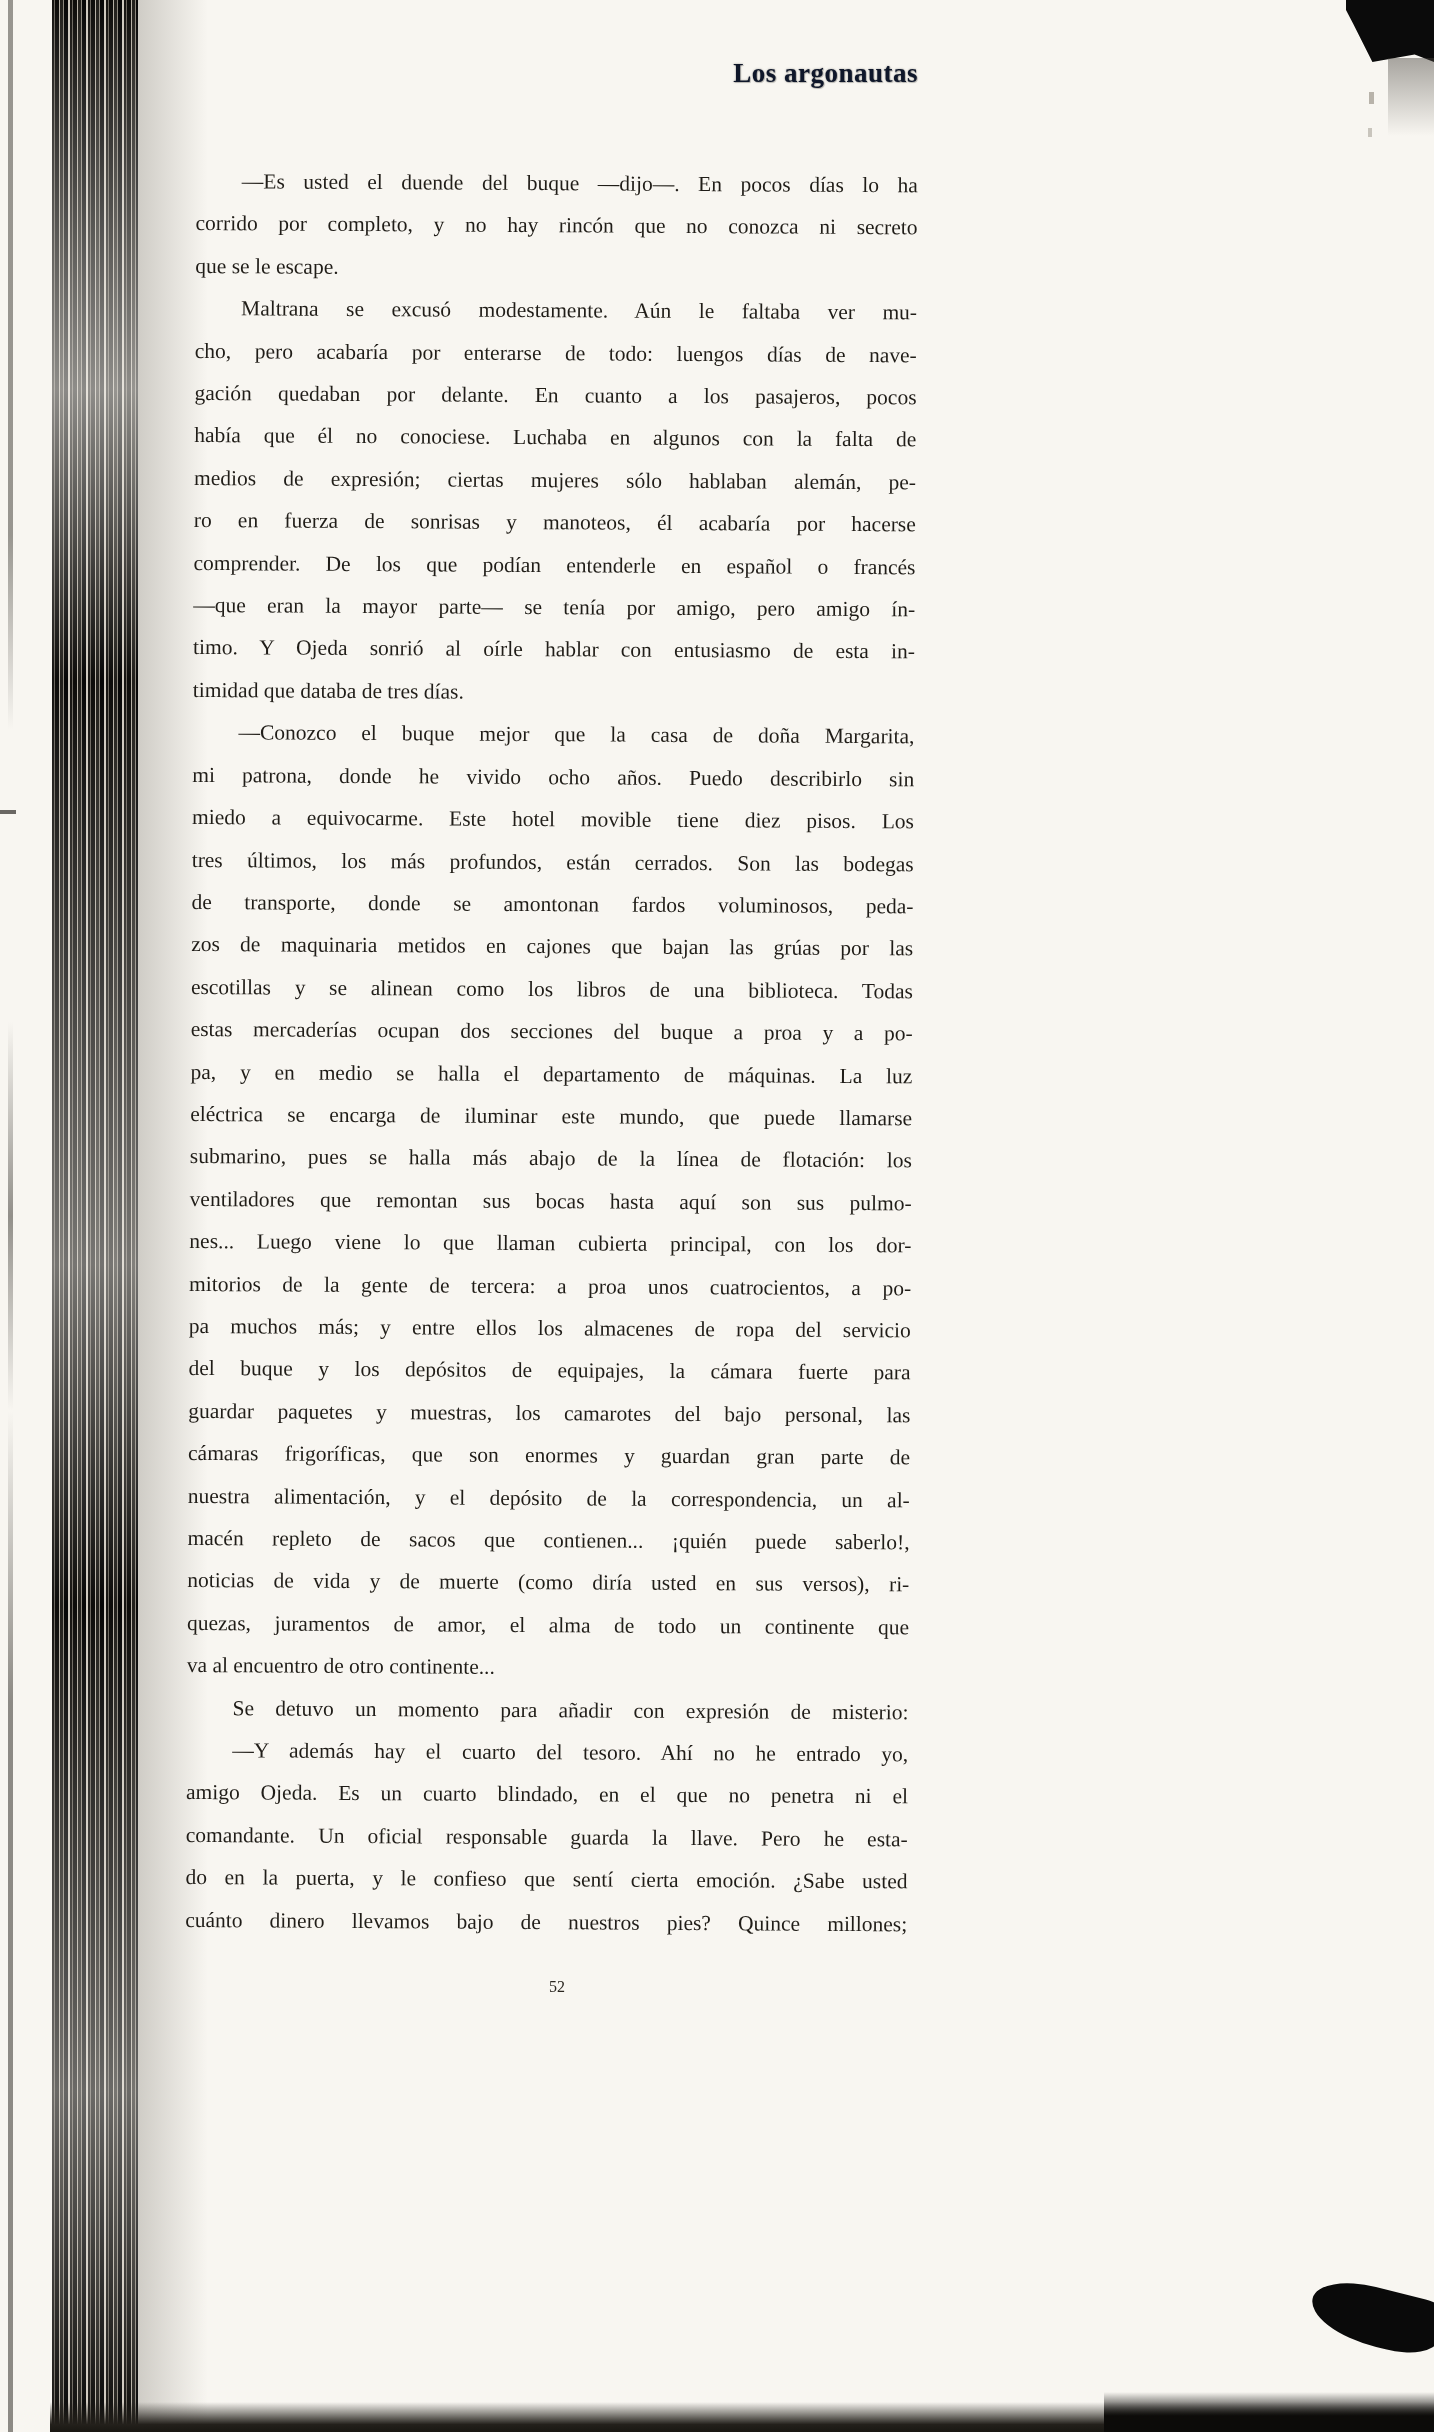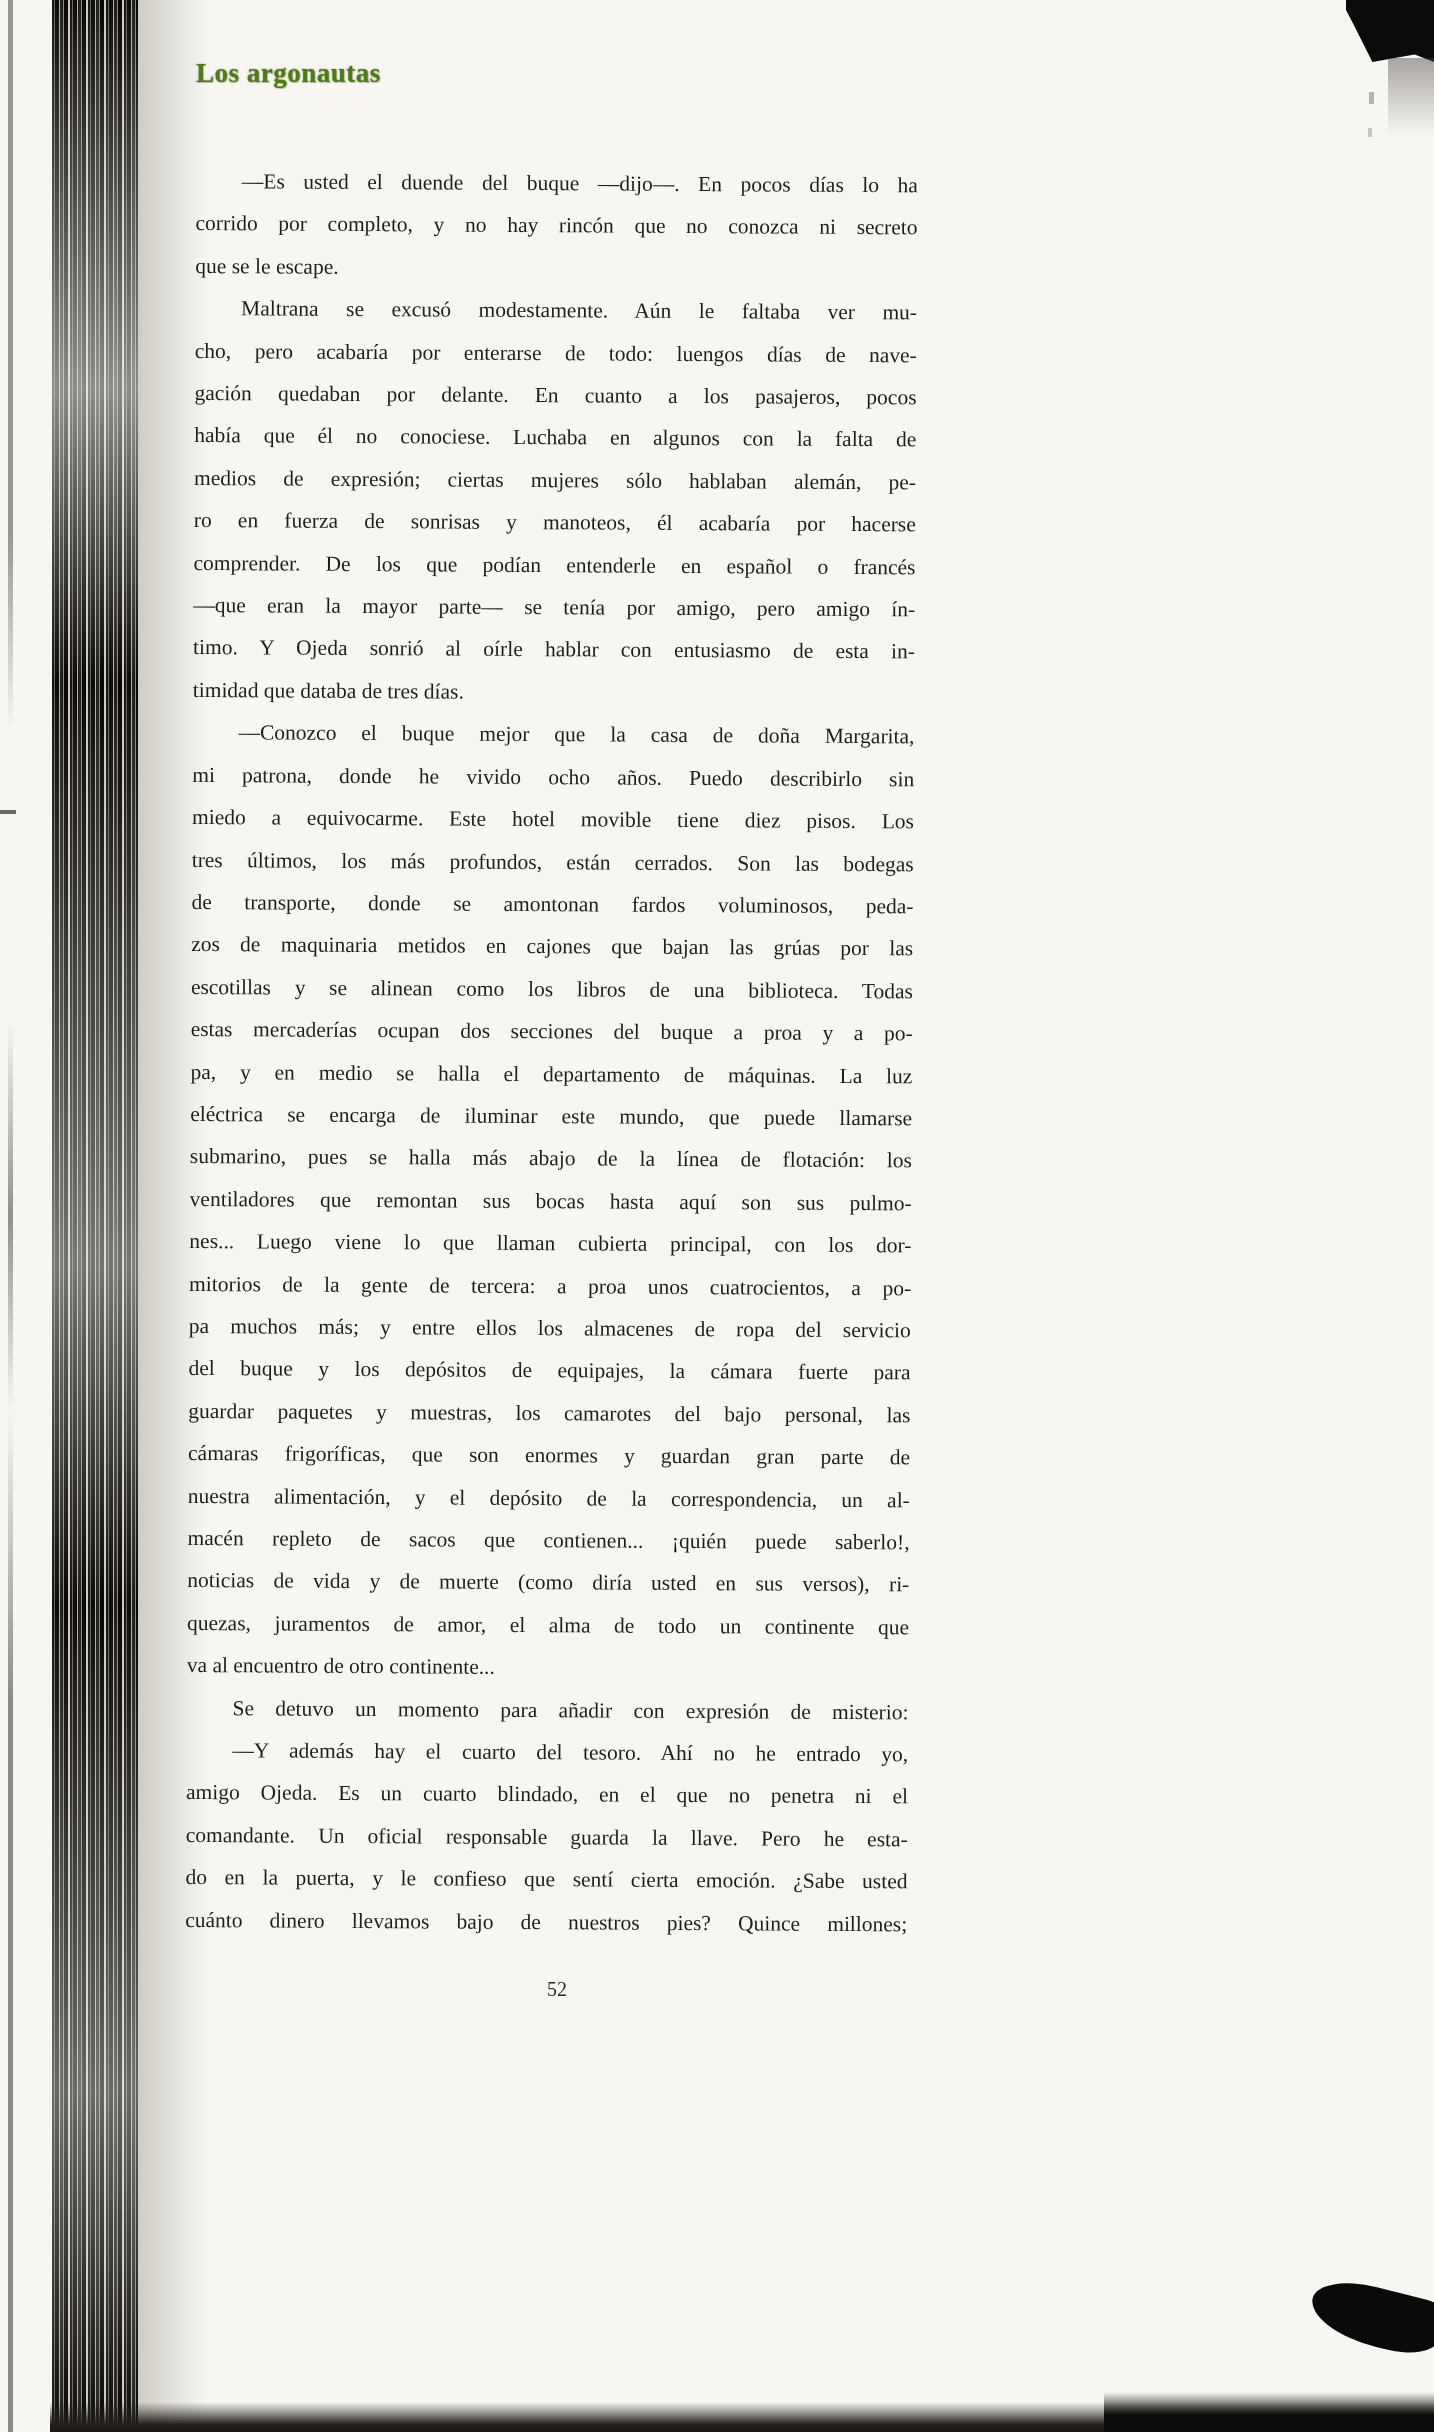--- a/index.html
+++ b/index.html
@@ -48,31 +48,31 @@
   .blob-br { position:absolute; right:-8px; top:2288px; width:132px; height:58px; background:#0a0a0a;
     border-radius:48% 18% 40% 60%; transform:rotate(14deg); }
 
   
   .bottom-band { position:absolute; left:50px; right:0; bottom:0; height:30px;
     background:linear-gradient(180deg, rgba(38,35,30,0) 0%, rgba(38,35,30,.45) 35%, #23201b 75%, #191712 100%); }
   .bottom-band-dark { position:absolute; right:0; bottom:0; width:330px; height:40px;
     background:linear-gradient(180deg, rgba(10,10,10,0), #0c0b09 60%); }
 
   
-  .header { position:absolute; left:196px; top:58px; width:722px; text-align:left;
-    font-size:27px; font-weight:bold; color:#4d7c0f; letter-spacing:.5px;
+  .header { position:absolute; left:196px; top:58px; width:722px; text-align:right;
+    font-size:27px; font-weight:bold; color:#0f172a; letter-spacing:.5px;
     text-shadow:0 0 2px rgba(52,49,44,.5), 1px 1px 0 rgba(52,49,44,.2); }
   .text-block { position:absolute; left:196px; top:160px; width:722px;
     font-size:21.5px; line-height:42.4px; color:#201d18;
     transform:rotate(0.35deg); transform-origin:0 0; }
   .line { text-align:justify; text-align-last:justify; }
   .line.indent { text-indent:46px; }
   .line.last { text-align-last:left; }
   .pagenum { position:absolute; left:196px; top:1978px; width:722px; text-align:center;
-    font-size:20px; color:#2a2620; }
+    font-size:16px; color:#2a2620; }
 </style>
 </head>
 <body>
 
 <div class="page">
 
   <div class="streaks"></div>
   <div class="streaks-light"></div>
   <div class="binding-fade"></div>
   <div class="edge-line"></div>

